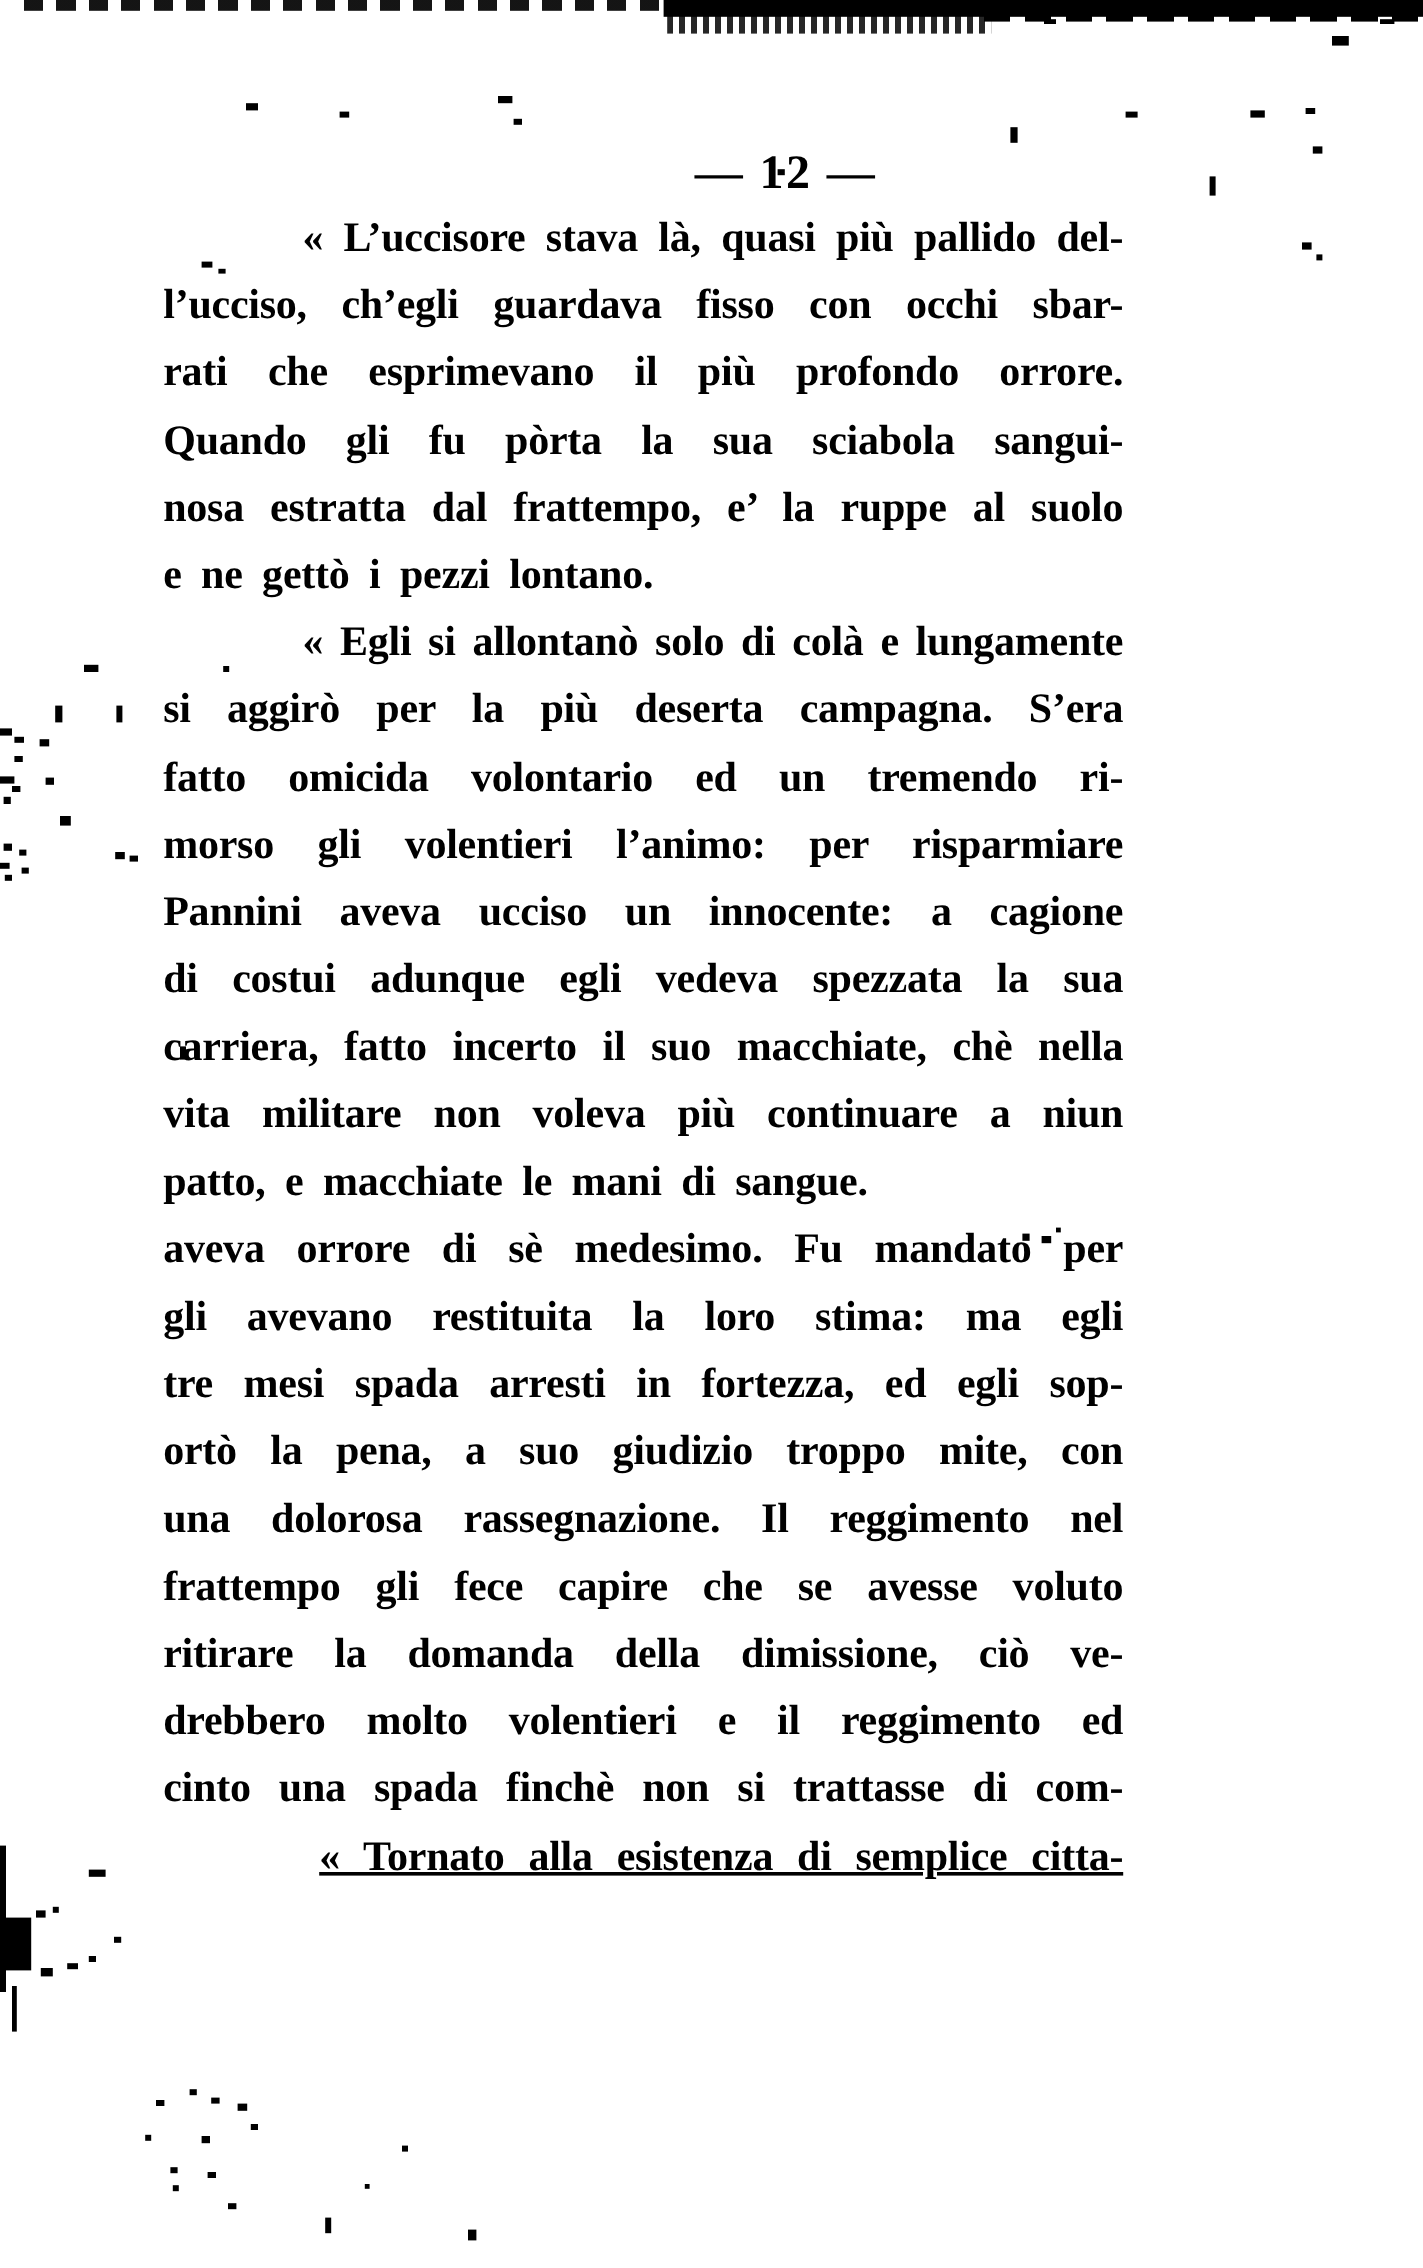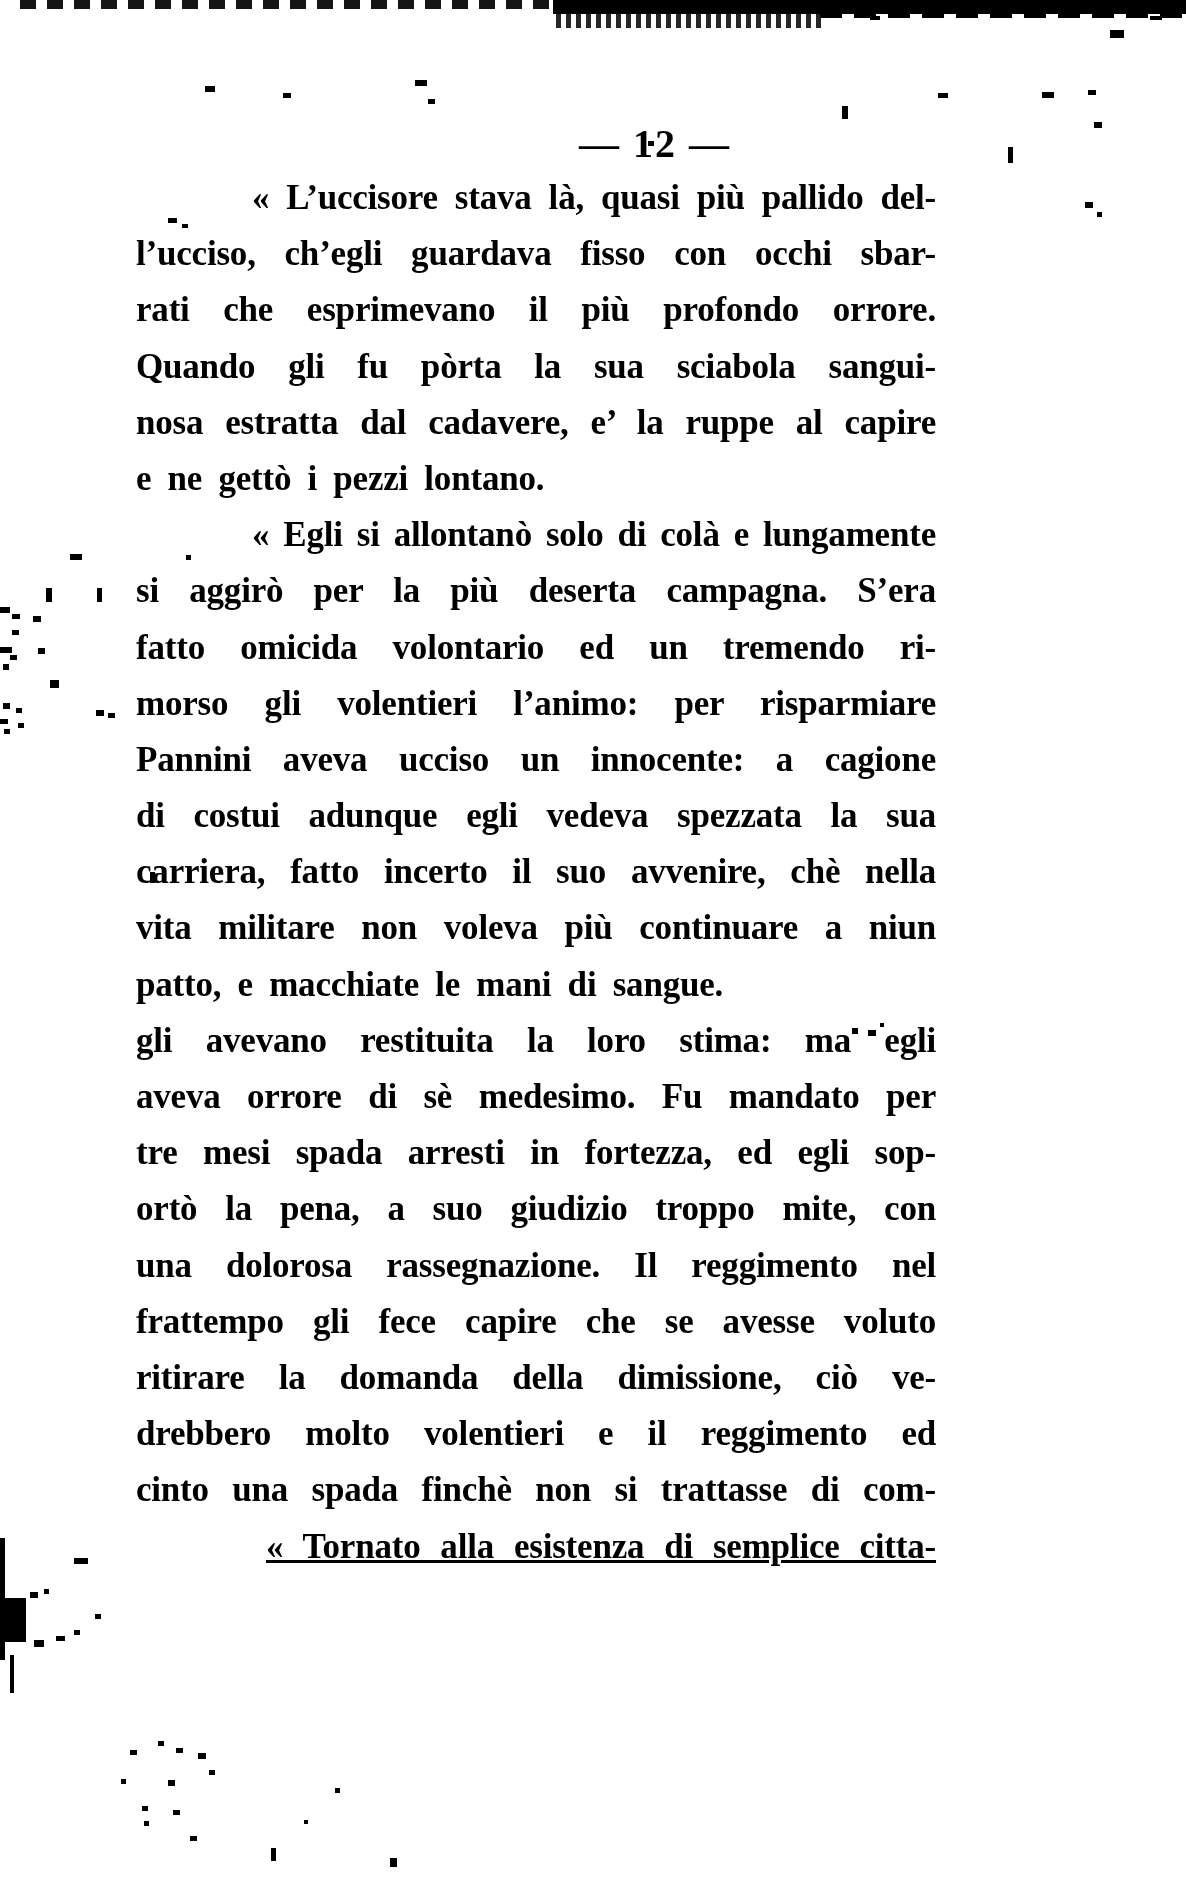--- a/index.html
+++ b/index.html
@@ -76,33 +76,33 @@
   <div id="artifact-ragged"></div>
   <div id="artifact-band-tail"></div>
 
   <div id="page-number">— 12 —</div>
 
   <div id="text-block">
       <div class="line indent-a">« L’uccisore stava là, quasi più pallido del-</div>
       <div class="line">l’ucciso, ch’egli guardava fisso con occhi sbar-</div>
       <div class="line">rati che esprimevano il più profondo orrore.</div>
       <div class="line">Quando gli fu pòrta la sua sciabola sangui-</div>
-      <div class="line">nosa estratta dal cadavere, e’ la ruppe al capire</div>
+      <div class="line">nosa estratta dal frattempo, e’ la ruppe al suolo</div>
       <div class="line para-end">e ne gettò i pezzi lontano.</div>
       <div class="line indent-a">« Egli si allontanò solo di colà e lungamente</div>
       <div class="line">si aggirò per la più deserta campagna. S’era</div>
       <div class="line">fatto omicida volontario ed un tremendo ri-</div>
       <div class="line">morso gli volentieri l’animo: per risparmiare</div>
       <div class="line">Pannini aveva ucciso un innocente: a cagione</div>
       <div class="line">di costui adunque egli vedeva spezzata la sua</div>
-      <div class="line">carriera, fatto incerto il suo avvenire, chè nella</div>
+      <div class="line">carriera, fatto incerto il suo macchiate, chè nella</div>
       <div class="line">vita militare non voleva più continuare a niun</div>
       <div class="line para-end">patto, e macchiate le mani di sangue.</div>
+      <div class="line">aveva orrore di sè medesimo. Fu mandato per</div>
       <div class="line">gli avevano restituita la loro stima: ma egli</div>
-      <div class="line">aveva orrore di sè medesimo. Fu mandato per</div>
       <div class="line">tre mesi spada arresti in fortezza, ed egli sop-</div>
       <div class="line">ortò la pena, a suo giudizio troppo mite, con</div>
       <div class="line">una dolorosa rassegnazione. Il reggimento nel</div>
       <div class="line">frattempo gli fece capire che se avesse voluto</div>
       <div class="line">ritirare la domanda della dimissione, ciò ve-</div>
       <div class="line">drebbero molto volentieri e il reggimento ed</div>
       <div class="line">cinto una spada finchè non si trattasse di com-</div>
       <div class="line indent-b">« Tornato alla esistenza di semplice citta-</div>
     </div>
 

